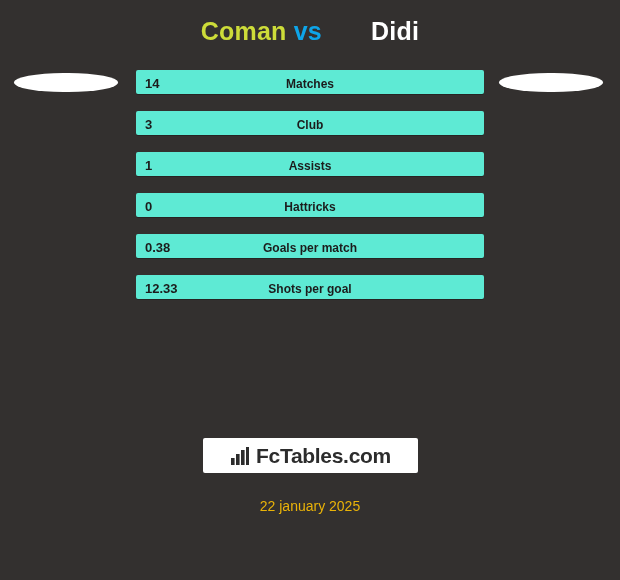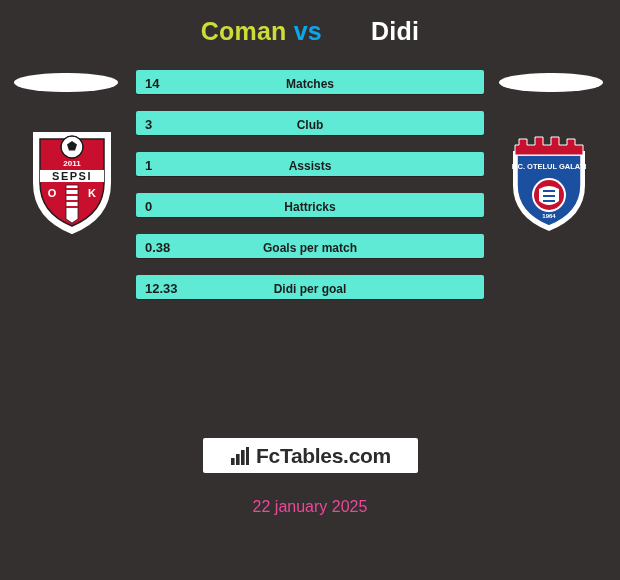--- a/index.html
+++ b/index.html
@@ -127,72 +127,42 @@
     font-weight: bold;
     color: #2c2c2c;
     letter-spacing: -0.3px;
   }
   .date {
     position: absolute;
     top: 498px;
     left: 0;
     width: 620px;
     text-align: center;
-    font-size: 16px;
-    color: #ec4899;
+    font-size: 14px;
+    color: #eab308;
   }
 </style>
 </head>
 <body>
 
 <div class="page">
 
   <div class="title">
     <span class="p1">Coman</span>
     <span class="vs">vs</span>
     <span class="p2">Didi</span>
   </div>
 
 
   <div class="board">
 
     <div class="ellipse left"></div>
     <div class="ellipse right"></div>
 
-    <div class="crest-left">
-      <svg width="92" height="112" viewBox="0 0 92 112">
-        <path d="M8 10 L8 60 Q8 95 46 110 Q84 95 84 60 L84 10 Z" fill="#ffffff" stroke="#ffffff" stroke-width="2"></path>
-        <path d="M14 16 L14 60 Q14 90 46 103 Q78 90 78 60 L78 16 Z" fill="#c8102e" stroke="#1c1c1c" stroke-width="1.5"></path>
-        <circle cx="46" cy="24" r="11" fill="#ffffff" stroke="#1c1c1c" stroke-width="1"></circle>
-        <polygon points="46,18 51,21.5 49,27.5 43,27.5 41,21.5" fill="#1c1c1c"></polygon>
-        <circle cx="46" cy="24" r="11" fill="none" stroke="#1c1c1c" stroke-width="1.2"></circle>
-        <text x="46" y="43" font-family="Liberation Sans, sans-serif" font-size="8" font-weight="bold" fill="#ffffff" text-anchor="middle">2011</text>
-        <rect x="14" y="47" width="64" height="12" fill="#ffffff"></rect>
-        <text x="46" y="57" font-family="Liberation Sans, sans-serif" font-size="11" font-weight="bold" fill="#1c1c1c" text-anchor="middle" letter-spacing="1.5">SEPSI</text>
-        <text x="26" y="74" font-family="Liberation Sans, sans-serif" font-size="11" font-weight="bold" fill="#ffffff" text-anchor="middle">O</text>
-        <text x="46" y="80" font-family="Liberation Sans, sans-serif" font-size="11" font-weight="bold" fill="#ffffff" text-anchor="middle">S</text>
-        <text x="66" y="74" font-family="Liberation Sans, sans-serif" font-size="11" font-weight="bold" fill="#ffffff" text-anchor="middle">K</text>
-        <path d="M40 62 L52 62 L52 96 L46 100 L40 96 Z" fill="#ffffff" stroke="#1c1c1c" stroke-width="0.8"></path>
-        <path d="M40 66 L52 66 M40 72 L52 72 M40 78 L52 78 M40 84 L52 84" stroke="#c8102e" stroke-width="2"></path>
-      </svg>
-    </div>
-
-    <div class="crest-right">
-      <svg width="92" height="112" viewBox="0 0 92 112">
-        <path d="M10 28 L10 62 Q10 94 46 108 Q82 94 82 62 L82 28 Z" fill="#ffffff"></path>
-        <path d="M14 32 L14 62 Q14 90 46 103 Q78 90 78 62 L78 32 Z" fill="#1b4fa0" stroke="#ffffff" stroke-width="1.5"></path>
-        <path d="M12 22 L12 32 L80 32 L80 22 L72 22 L72 16 L64 16 L64 22 L56 22 L56 14 L48 14 L48 22 L40 22 L40 14 L32 14 L32 22 L24 22 L24 16 L16 16 L16 22 Z" fill="#c8102e" stroke="#ffffff" stroke-width="1"></path>
-        <text x="46" y="46" font-family="Liberation Sans, sans-serif" font-size="7.5" font-weight="bold" fill="#ffffff" text-anchor="middle">F.C. OTELUL GALATI</text>
-        <circle cx="46" cy="72" r="17" fill="#ffffff"></circle>
-        <circle cx="46" cy="72" r="15" fill="#c8102e"></circle>
-        <path d="M36 66 Q46 60 56 66 L56 78 Q46 86 36 78 Z" fill="#ffffff"></path>
-        <path d="M40 68 L52 68 M40 73 L52 73 M40 78 L52 78" stroke="#1b4fa0" stroke-width="2"></path>
-        <text x="46" y="95" font-family="Liberation Sans, sans-serif" font-size="6" font-weight="bold" fill="#ffffff" text-anchor="middle">1964</text>
-      </svg>
-    </div>
+
 
     <div class="rows">
 
       <div class="row">
         <span class="val">14</span>
         <span class="lab">Matches</span>
       </div>
 
       <div class="row">
         <span class="val">3</span>
@@ -209,21 +179,21 @@
         <span class="lab">Hattricks</span>
       </div>
 
       <div class="row">
         <span class="val">0.38</span>
         <span class="lab">Goals per match</span>
       </div>
 
       <div class="row">
         <span class="val">12.33</span>
-        <span class="lab">Didi per goal</span>
+        <span class="lab">Shots per goal</span>
       </div>
 
 
     </div>
   </div>
 
   <div class="logo-wrap">
     <span class="logo-bars">
       <svg width="20" height="20" viewBox="0 0 20 20">
         <rect x="1" y="12" width="3.6" height="7" fill="#2c2c2c"></rect>

